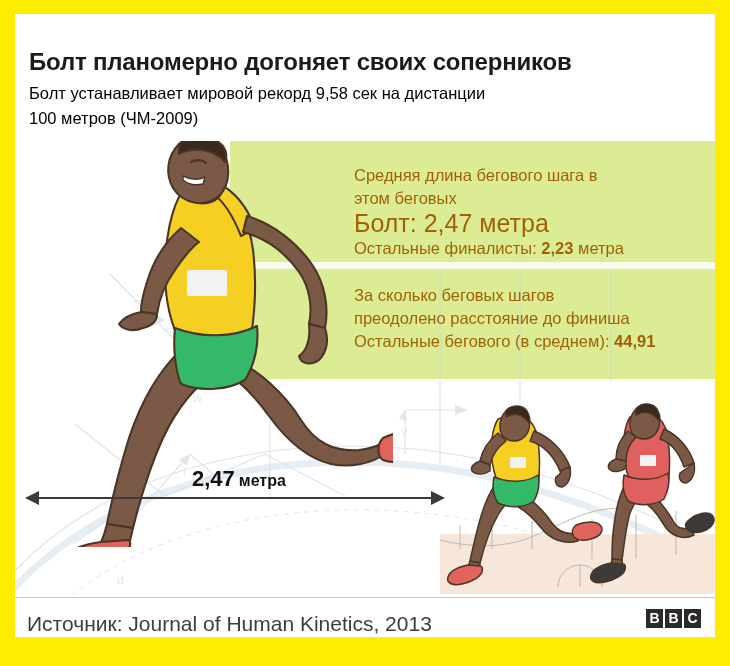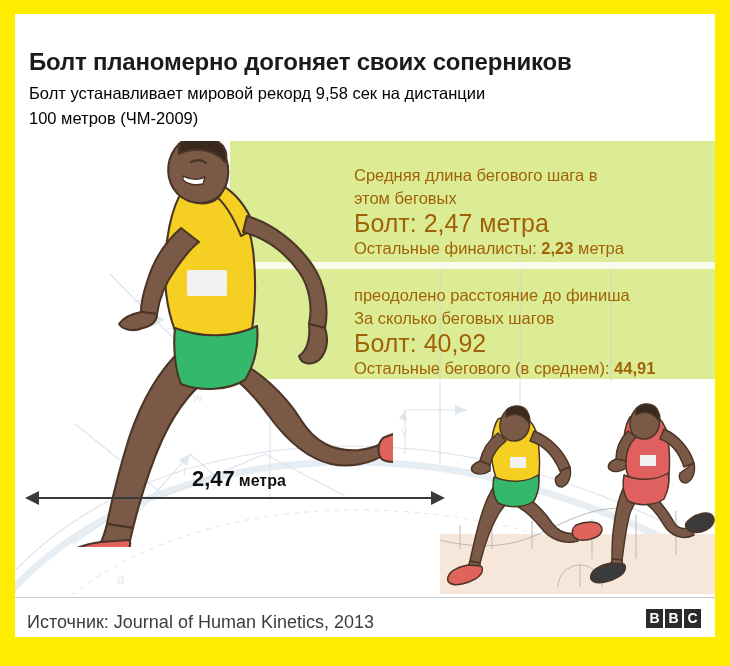--- a/index.html
+++ b/index.html
@@ -68,21 +68,21 @@
   .mini-scene{position:absolute;left:425px;top:385px;width:275px;height:195px;z-index:15;}
   .mini-ground{position:absolute;left:425px;top:520px;width:275px;height:60px;background:#f7e6da;z-index:8;}
 
   
   .footer-rule{position:absolute;left:0;top:583px;width:700px;height:1.4px;background:#c9c9c9;z-index:30;}
   .footer{
     position:absolute;left:0;top:584px;width:700px;height:39px;background:#ffffff;z-index:29;
   }
   .source{
     position:absolute;left:12px;top:598px;z-index:31;
-    font-size:18px;color:#3d3d3d;white-space:nowrap;
+    font-size:21px;color:#3d3d3d;white-space:nowrap;
   }
   .bbc{position:absolute;right:14px;top:595px;z-index:31;display:flex;gap:2px;}
   .bbc span{
     display:inline-block;width:17px;height:19px;background:#2a2a2a;color:#fff;
     font-size:14px;font-weight:bold;line-height:19px;text-align:center;
     font-family:"Liberation Sans",sans-serif;
   }
 </style>
 </head>
 <body>
@@ -194,26 +194,22 @@
         <span>2,47 метра</span>
       </div>
       <div class="ln">
         <span>Остальные финалисты:</span>
         <b>2,23</b>
         <span>метра</span>
       </div>
     </div>
 
     <div class="fact" id="fact2">
+      <div class="ln">За сколько беговых шагов</div>
       <div class="ln">преодолено расстояние до финиша</div>
-      <div class="ln">За сколько беговых шагов</div>
-      <div class="ln big">
-        <span>Болт:</span>
-        <span>40,92</span>
-      </div>
       <div class="ln">
         <span>Остальные бегового (в среднем):</span>
         <b>44,91</b>
       </div>
     </div>
 
     <div class="measure">
       <div class="ah l"></div>
       <div class="bar"></div>
       <div class="ah r"></div>

